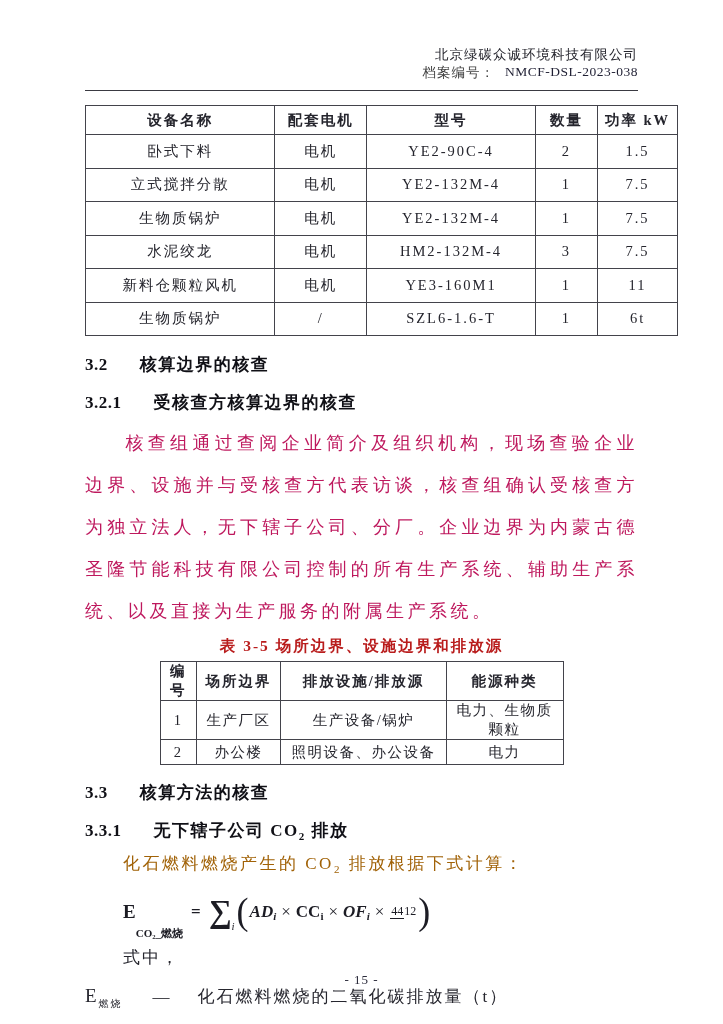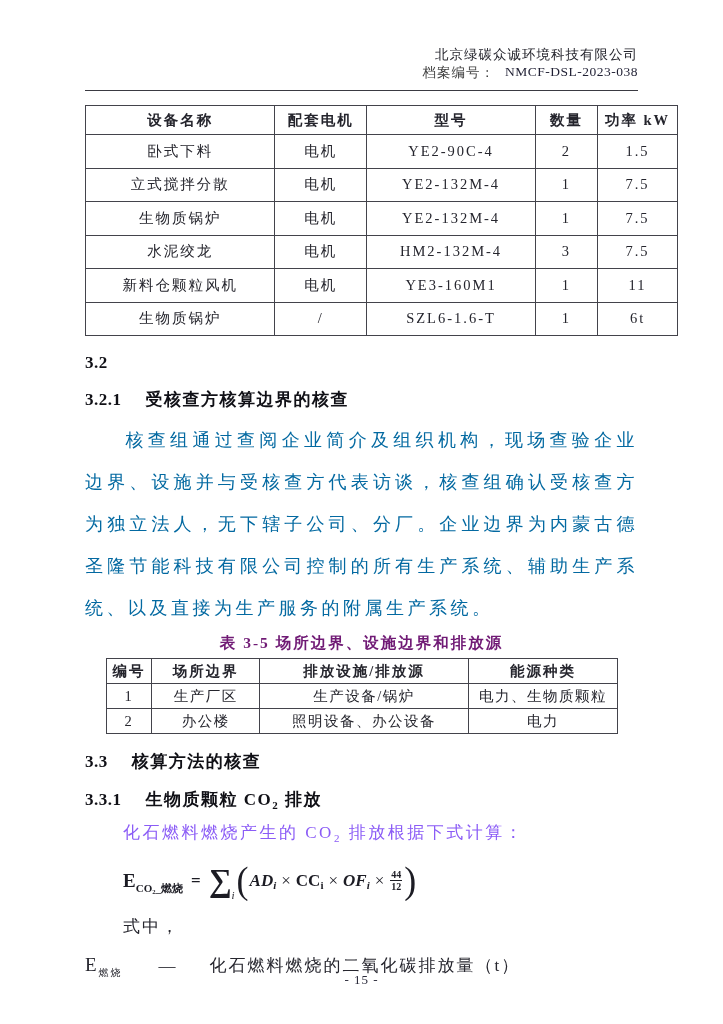--- a/index.html
+++ b/index.html
@@ -30,84 +30,84 @@
   th { font-weight:bold; letter-spacing:2px; }
   .equip-table { width:593px; margin-top:14px; }
   .equip-table th { height:29px; }
   .equip-table td { height:33.5px; letter-spacing:2px; }
   .equip-table col:nth-child(1){width:32%;}
   .equip-table col:nth-child(2){width:15.5%;}
   .equip-table col:nth-child(3){width:28.5%;}
   .equip-table col:nth-child(4){width:10.5%;}
   .equip-table col:nth-child(5){width:13.5%;}
 
-  .boundary-table { width:512px; margin-top:4px; }
+  .boundary-table { width:404px; margin-top:4px; }
   .boundary-table th { height:25px; }
   .boundary-table td { height:25px; letter-spacing:1.5px; }
   .boundary-table col:nth-child(1){width:9%;}
   .boundary-table col:nth-child(2){width:21%;}
   .boundary-table col:nth-child(3){width:41%;}
   .boundary-table col:nth-child(4){width:29%;}
 
   
   .heading {
     font-weight:bold; font-size:17px; color:#101016;
-    display:flex; gap:24px; align-items:baseline; letter-spacing:1.5px;
+    display:flex; gap:32px; align-items:baseline; letter-spacing:1.5px;
   }
   .h-32   { margin-top:17px; }
   .h-321  { margin-top:15px; }
   .h-33   { margin-top:16px; }
   .h-331  { margin-top:15px; }
   .heading .num { letter-spacing:0.5px; }
 
   
   .body-para {
     margin-top:8px; font-size:18px; line-height:42px;
     text-align:justify; text-justify:inter-character;
-    letter-spacing:3.5px; color:#0369a1;
+    letter-spacing:3.5px; color:#be185d;
   }
   .body-para::before { content:""; display:inline-block; width:2.2em; }
 
   .table-caption {
     text-align:center; font-weight:bold; font-size:15.5px;
-    margin-top:4px; letter-spacing:2px; color:#701a75;
+    margin-top:4px; letter-spacing:2px; color:#b91c1c;
   }
 
   .formula-intro {
     margin-top:10px; font-size:17px; letter-spacing:2.5px;
-    padding-left:38px; color:#8b5cf6;
+    padding-left:38px; color:#a16207;
   }
   sub.small { font-size:11px; }
 
   
   .formula-row {
     margin-top:10px; padding-left:38px; display:flex; align-items:center;
     font-size:17px; color:#1c1c24; height:52px;
     font-family:"Liberation Serif","DejaVu Serif",serif;
   }
   .lhs { font-weight:bold; display:inline-flex; align-items:flex-end; }
   .lhs .base { font-size:19px; }
-  .lhs .lsub { font-size:11px; position:relative; top:4px; letter-spacing:0; }
+  .lhs .lsub { font-size:11px; position:relative; top:18px; letter-spacing:0; }
   .eq { margin:0 8px; font-weight:bold; }
   .sigma-wrap { display:inline-flex; align-items:flex-end; margin-right:2px; }
   .sigma { font-size:32px; line-height:0.9; font-weight:bold; }
   .sigma-sub { font-size:11px; font-style:italic; position:relative; top:6px; }
   .paren { font-size:36px; font-weight:400; line-height:0.8; transform:scaleY(1.05); color:#1c1c24; }
   .term { font-style:italic; font-weight:bold; margin:0 1px; }
   .term .tsub { font-size:11px; position:relative; top:3px; }
   .roman { font-style:normal; }
   .times { margin:0 4px; font-style:normal; font-weight:normal; }
-  .frac { display:inline-flex; flex-direction:column; align-items:center;
-          font-size:10px; line-height:1.1; font-weight:bold; margin:0 2px; }
+  .frac { display:inline-flex; flex-direction:row; align-items:center;
+          font-size:12px; line-height:1.1; font-weight:normal; margin:0 2px; }
   .frac .num { border-bottom:1.4px solid #1c1c24; padding:0 1px; }
 
   .where-line { margin-top:8px; padding-left:38px; font-size:17px; letter-spacing:2px; color:#26262e; }
   .def-line {
     margin-top:16px; font-size:17px; letter-spacing:2px; color:#26262e;
-    display:flex; align-items:baseline; gap:18px;
+    display:flex; align-items:baseline; gap:12px;
   }
   .def-line .sym { font-size:19px; }
   .def-line .symsub { font-size:10px; }
   .def-line .dash { margin:0 14px 0 18px; }
 
   .page-footer {
     position:absolute; bottom:36px; left:0; right:0;
     text-align:center; font-size:13px; color:#2a2a3a; letter-spacing:1px;
   }
 </style>
@@ -182,20 +182,21 @@
           <td>/</td>
           <td>SZL6-1.6-T</td>
           <td>1</td>
           <td>6t</td>
         </tr>
       </tbody>
   </table>
 
   <div class="heading h-32">
     <span class="num">3.2</span>
+    <span>核算边界的核查</span>
   </div>
 
   <div class="heading h-321">
     <span class="num">3.2.1</span>
     <span>受核查方核算边界的核查</span>
   </div>
 
   <p class="body-para">核查组通过查阅企业简介及组织机构，现场查验企业边界、设施并与受核查方代表访谈，核查组确认受核查方为独立法人，无下辖子公司、分厂。企业边界为内蒙古德圣隆节能科技有限公司控制的所有生产系统、辅助生产系统、以及直接为生产服务的附属生产系统。</p>
 
   <div class="table-caption">表 3-5  场所边界、设施边界和排放源</div>
@@ -230,21 +231,21 @@
       </tbody>
   </table>
 
   <div class="heading h-33">
     <span class="num">3.3</span>
     <span>核算方法的核查</span>
   </div>
 
   <div class="heading h-331">
     <span class="num">3.3.1</span>
-    <span><span>生物质颗粒 CO</span><sub class="small">2</sub><span> 排放</span></span>
+    <span><span>无下辖子公司 CO</span><sub class="small">2</sub><span> 排放</span></span>
   </div>
 
   <div class="formula-intro"><span>化石燃料燃烧产生的 CO</span><sub class="small">2</sub><span> 排放根据下式计算：</span></div>
 
   <div class="formula-row">
     <span class="lhs">
       <span class="base">E</span>
         <span class="lsub">CO₂_燃烧</span>
     </span>
     <span class="eq">=</span>

